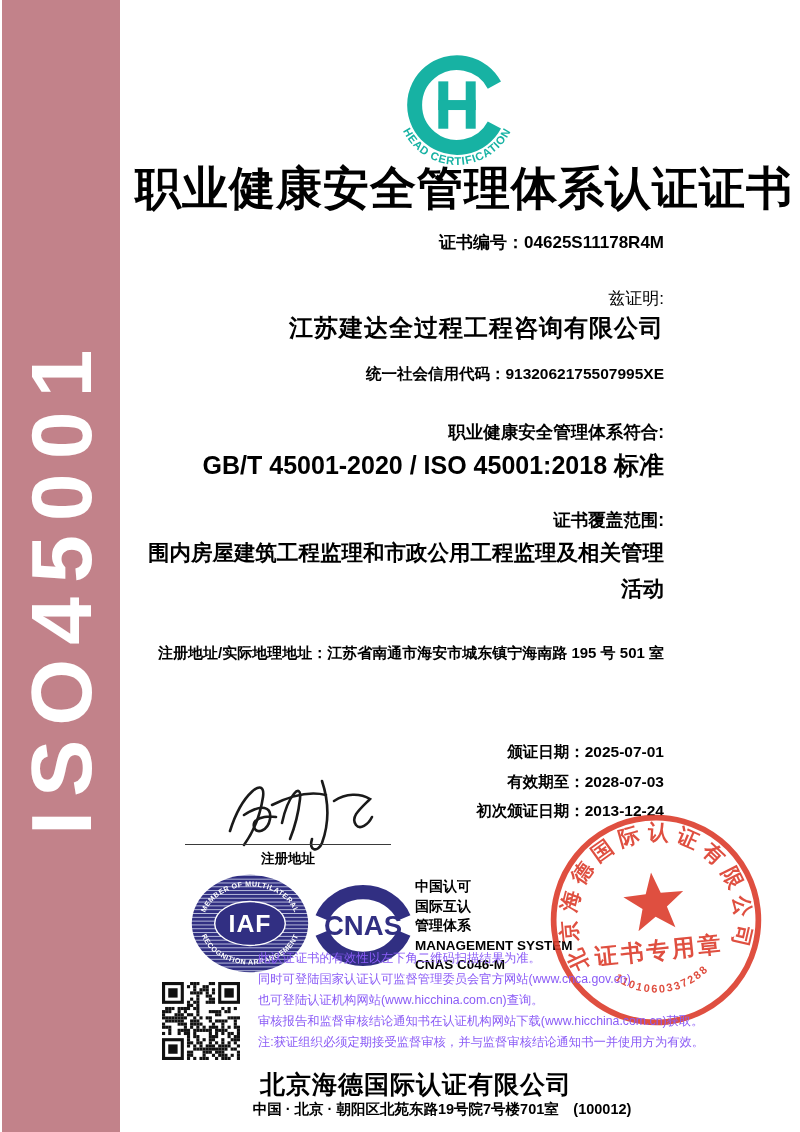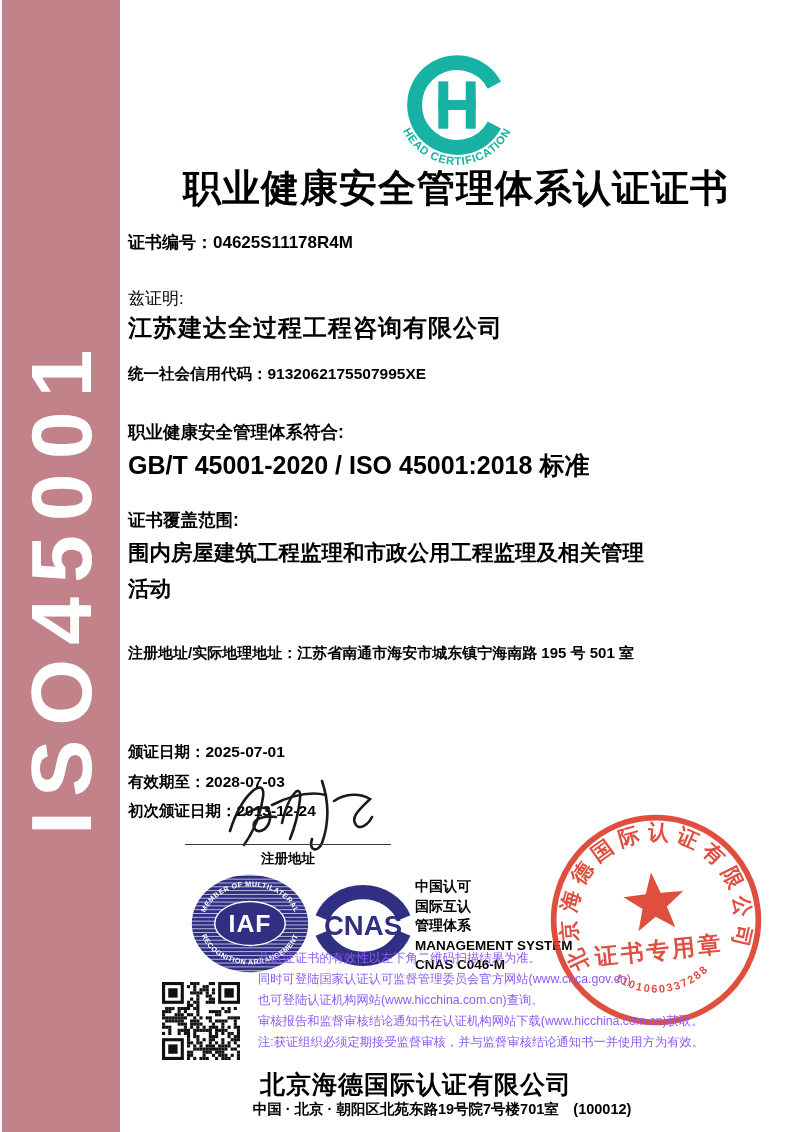--- a/index.html
+++ b/index.html
@@ -6,24 +6,24 @@
   html,body{margin:0;padding:0;background:#ffffff;}
   .page{position:relative;width:800px;height:1132px;background:#fff;overflow:hidden;
         font-family:"Liberation Sans","DejaVu Sans",sans-serif;color:#000;}
   .abs{position:absolute;}
   
   .side-band{left:2px;top:0;width:118px;height:1132px;background:#c2828a;}
   .side-text{left:0;top:733px;width:118px;text-align:center;color:#fff;
              font-size:86px;font-weight:900;letter-spacing:14px;white-space:nowrap;
              transform:rotate(-90deg);transform-origin:center center;line-height:86px;}
   
-  .cert-title{left:120px;top:163px;width:672px;text-align:center;font-size:38px;
-              font-weight:900;letter-spacing:1px;line-height:50px;}
-  
-  .col{left:128px;width:560px;}
+  .cert-title{left:120px;top:163px;width:672px;text-align:center;font-size:46px;
+              font-weight:900;letter-spacing:1px;line-height:50px;padding-left:8px;}
+  
+  .col{left:104px;width:560px;text-align:right;}
   .certno{top:231px;font-size:17px;font-weight:bold;}
   .intro{top:287px;font-size:17px;font-weight:normal;}
   .company{top:312px;font-size:24px;font-weight:700;letter-spacing:1px;}
   .credit{top:364px;font-size:15.5px;font-weight:bold;}
   .conform{top:420px;font-size:17.5px;font-weight:bold;}
   .standard{top:449px;font-size:25px;font-weight:800;}
   .scopelabel{top:508px;font-size:17.5px;font-weight:bold;}
   .scope{top:536px;font-size:21.5px;font-weight:800;line-height:35.5px;}
   .address{top:644px;font-size:15px;font-weight:bold;}
   .dates{top:737px;font-size:15.5px;font-weight:bold;line-height:29.5px;}

